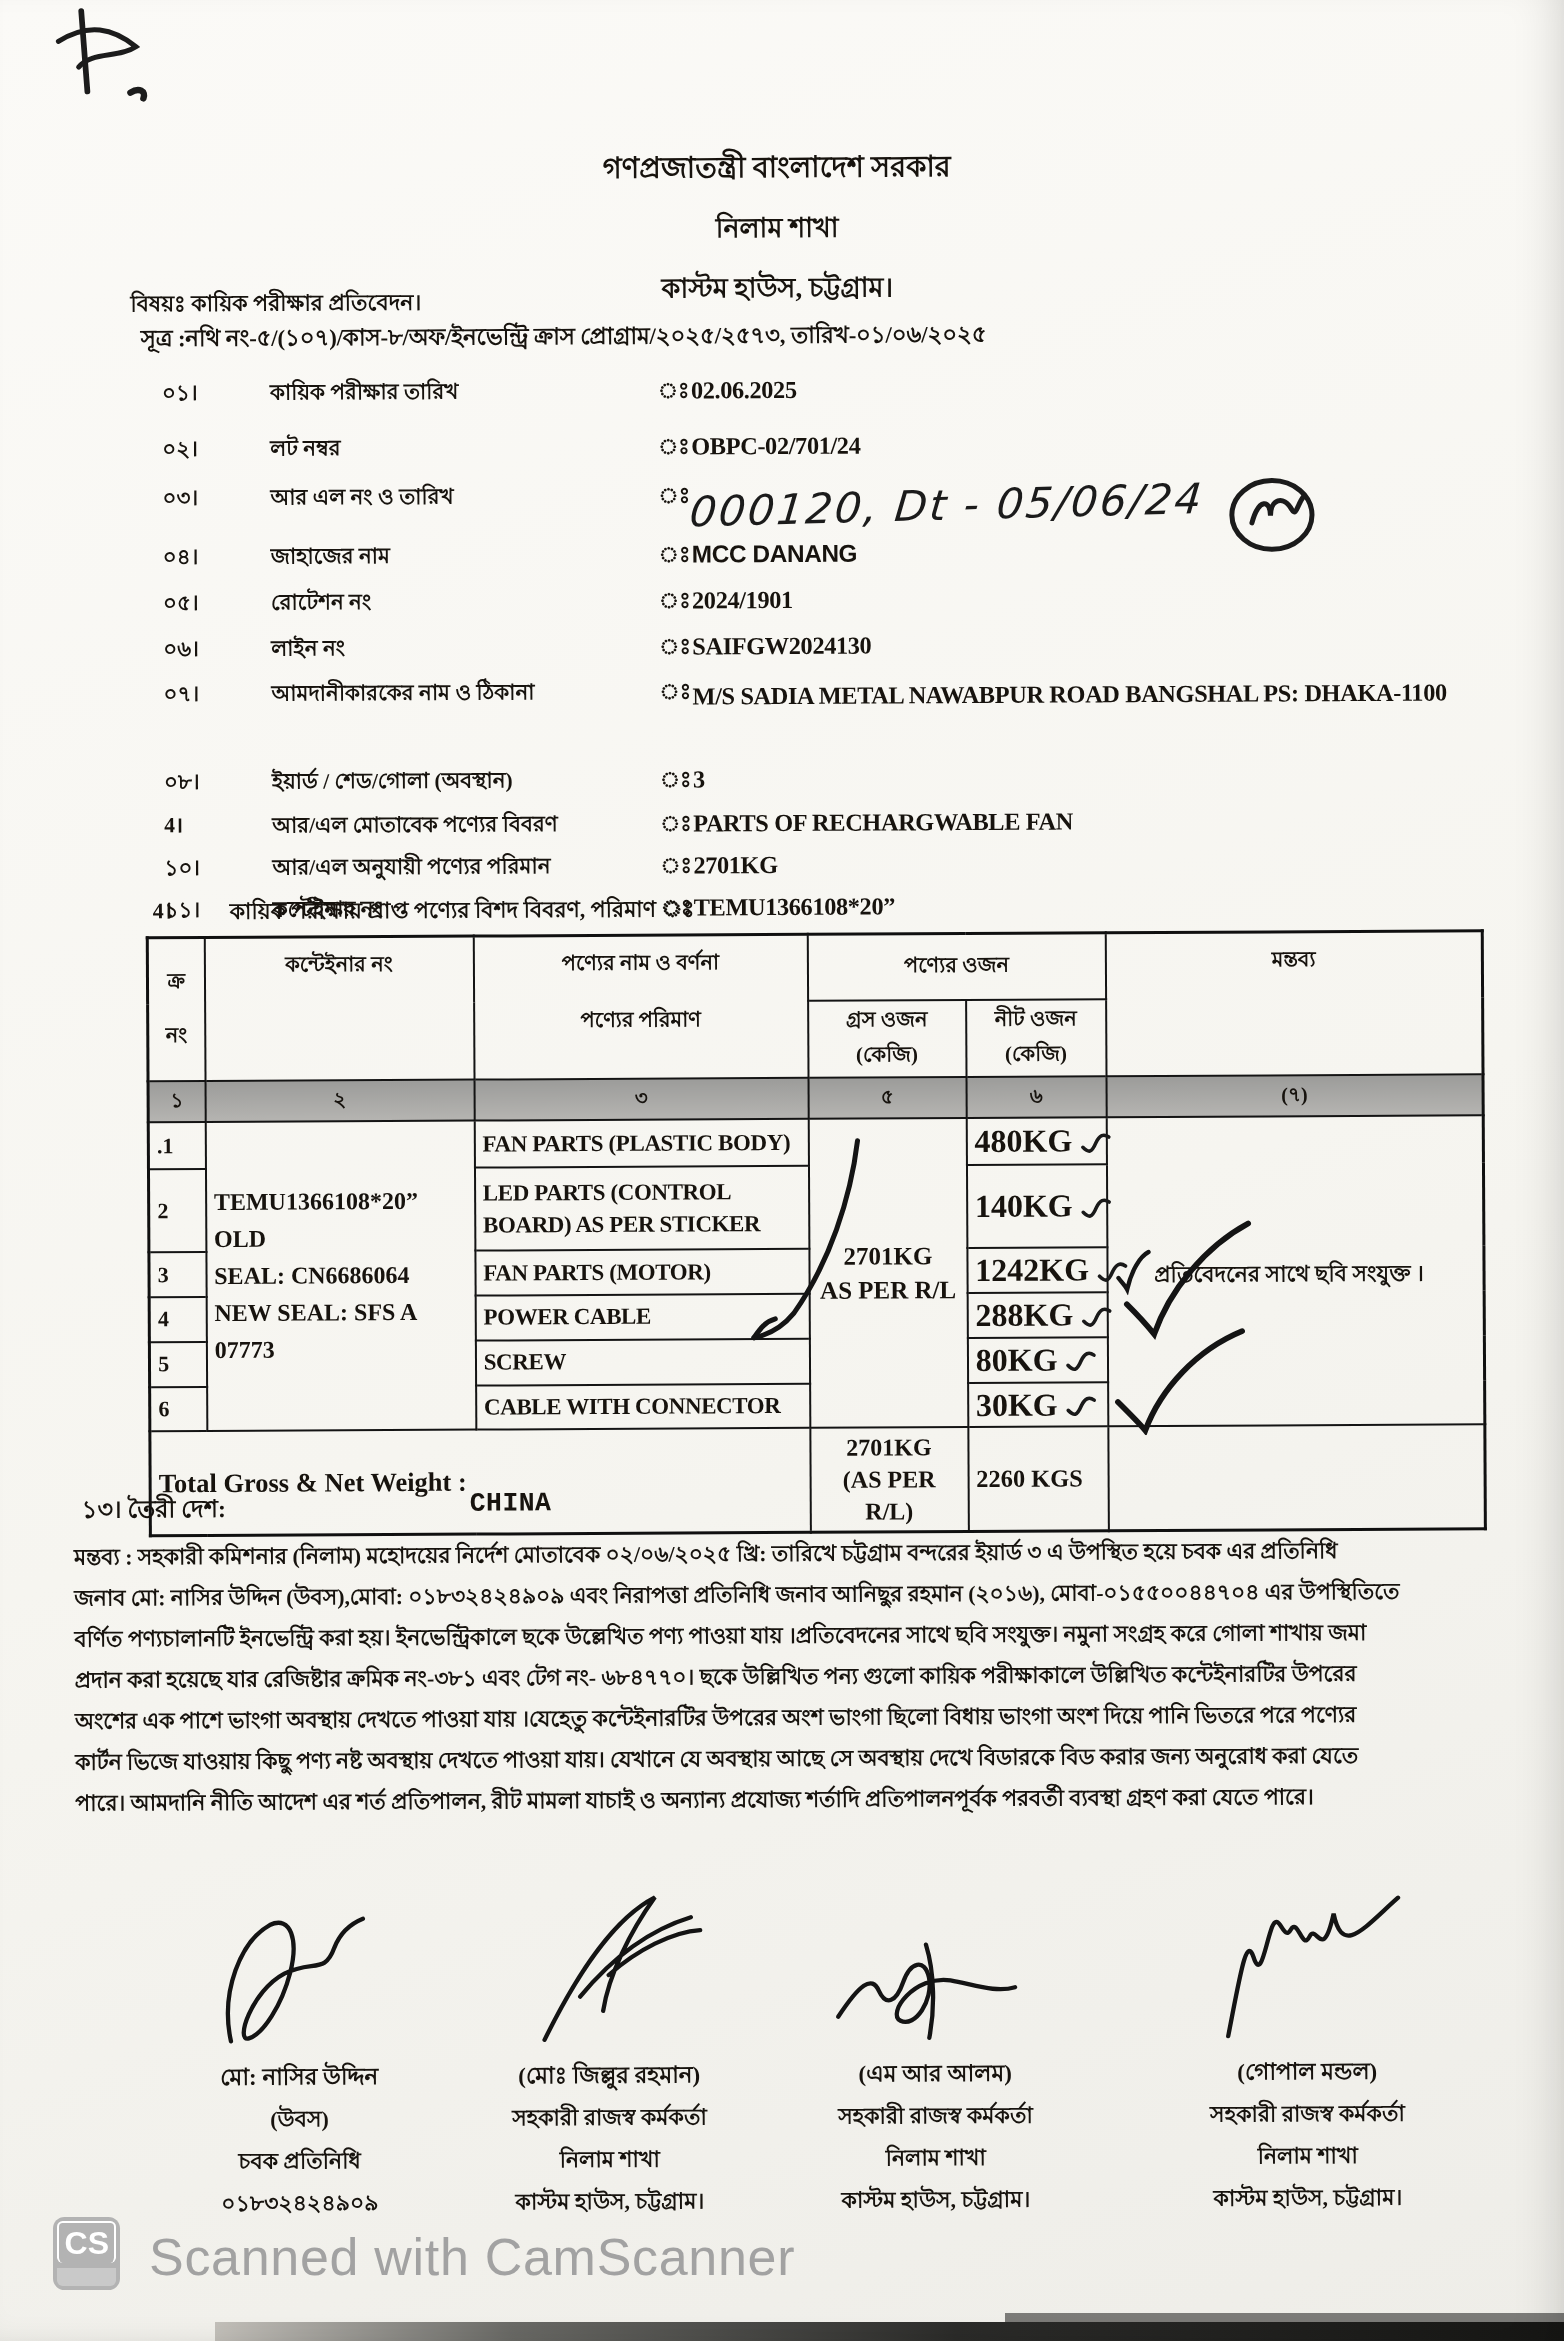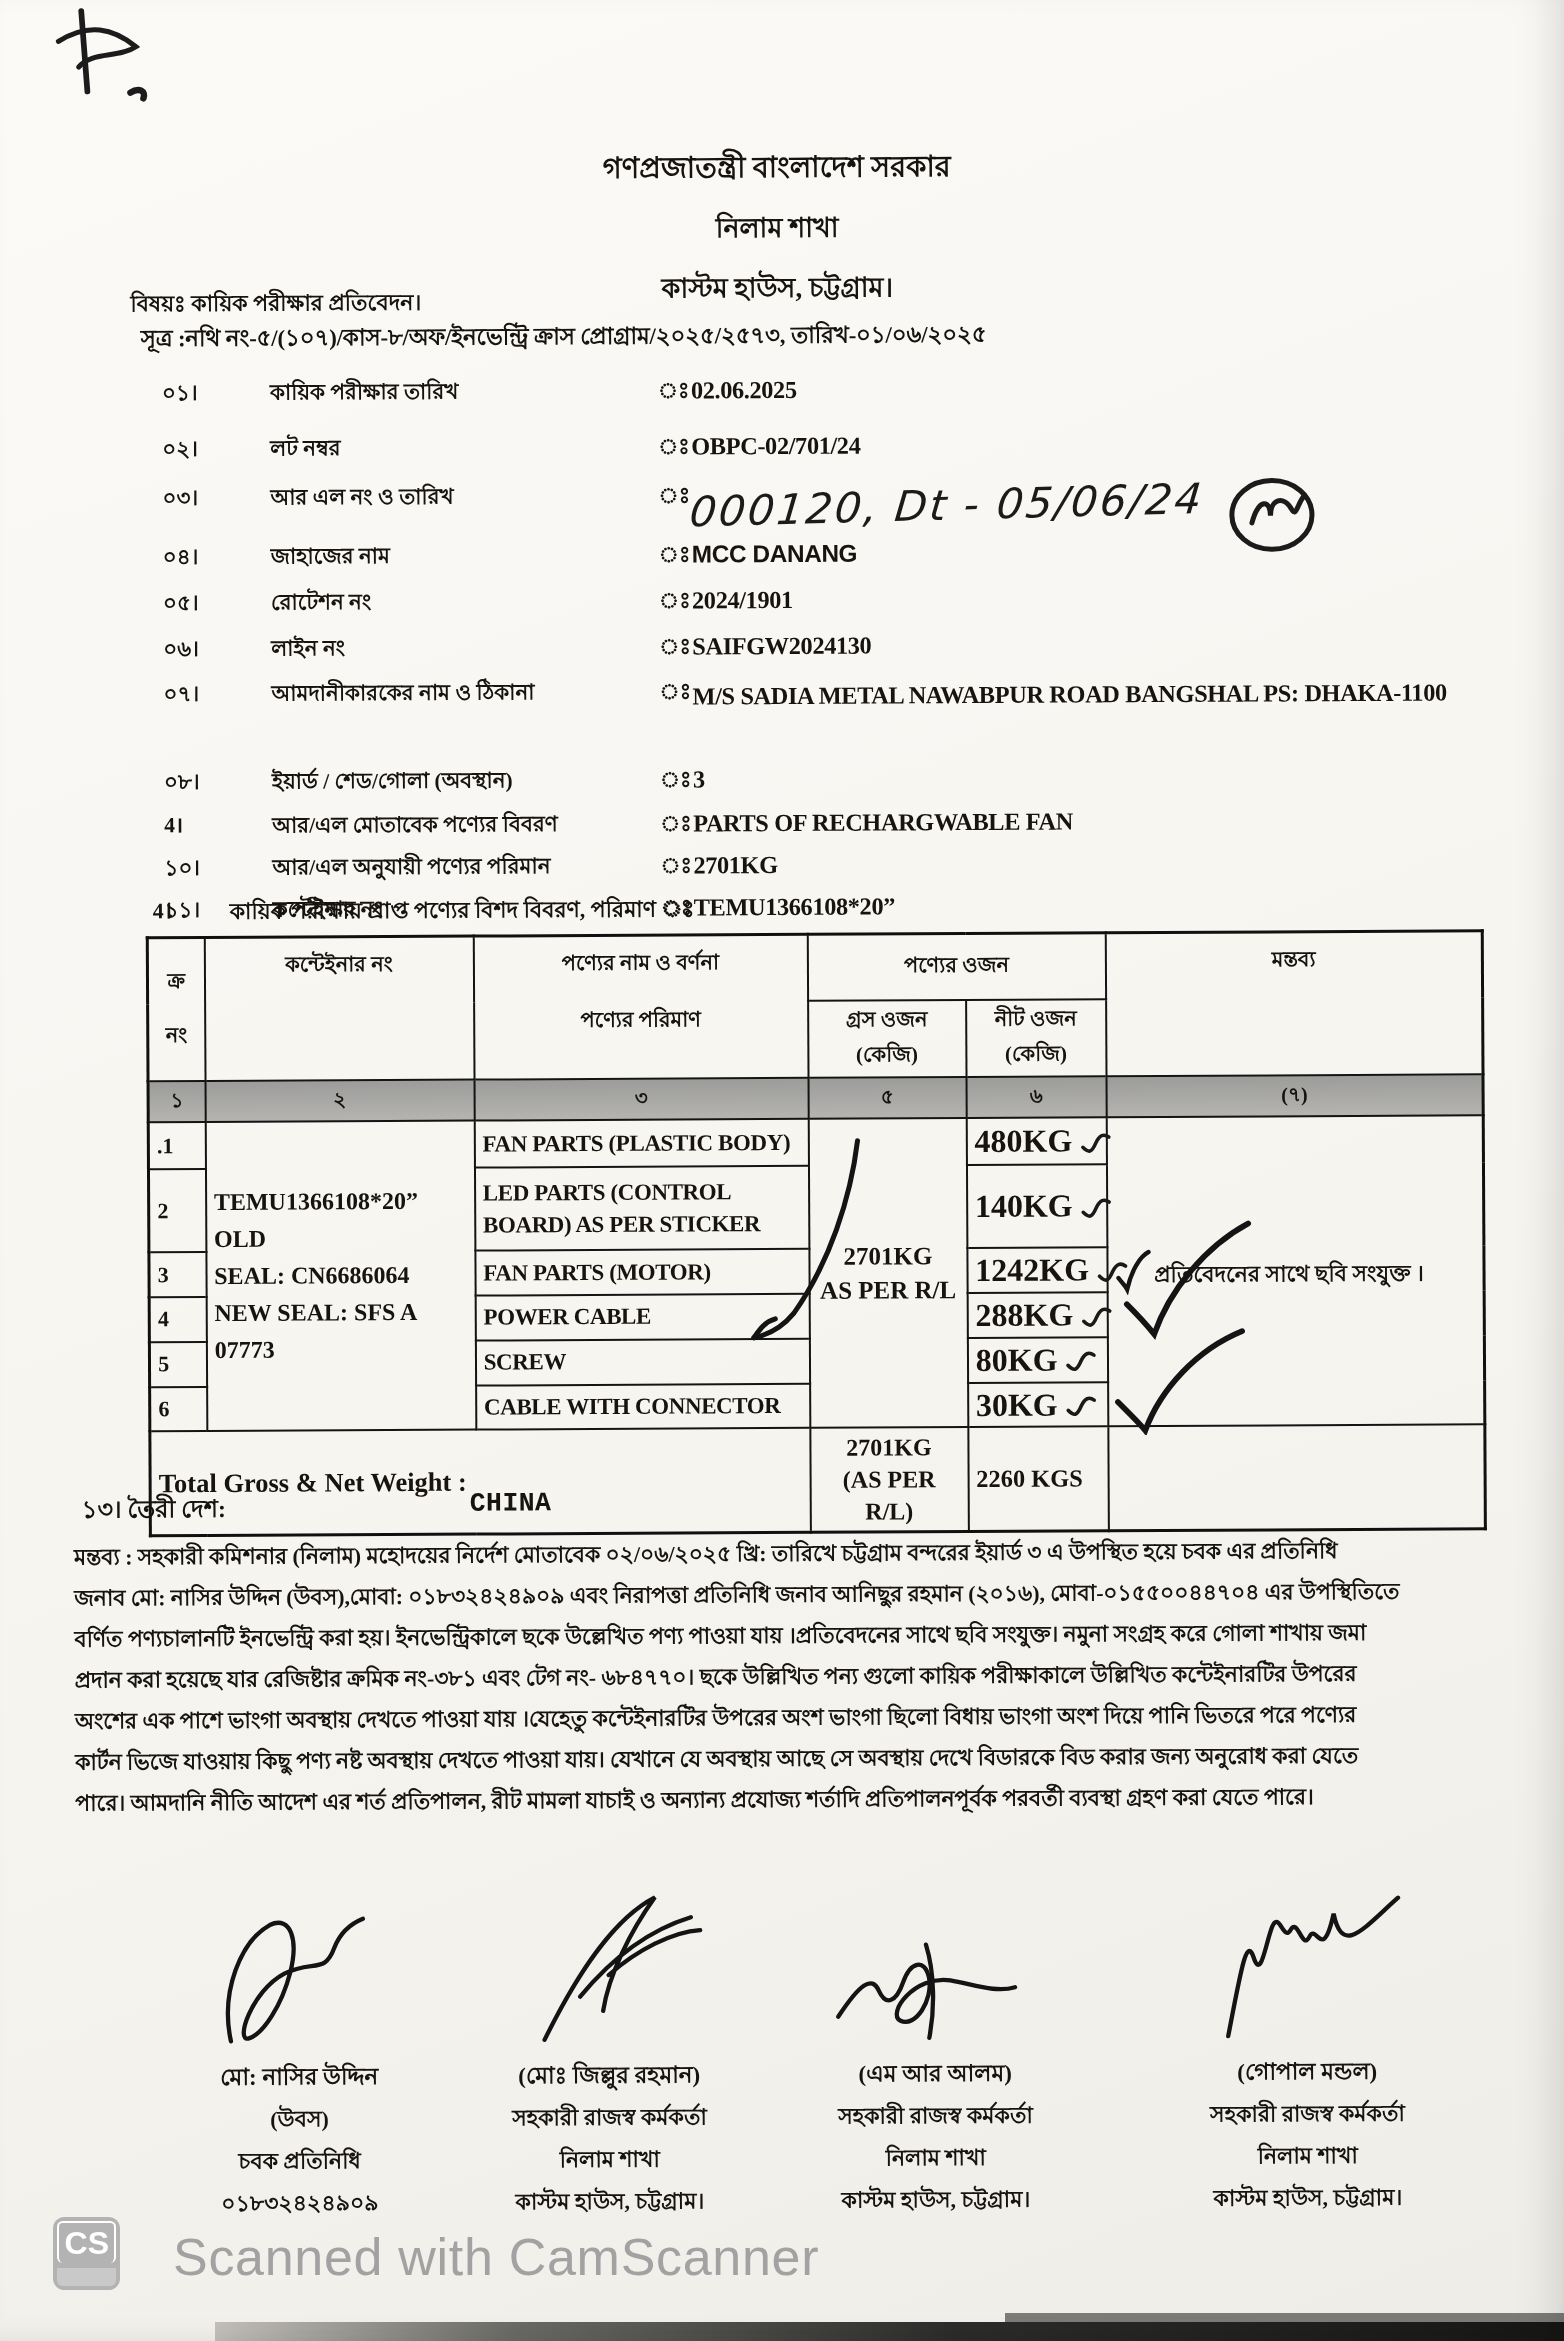--- a/index.html
+++ b/index.html
@@ -59,21 +59,21 @@
   .sig{position:absolute;top:1874px;width:337px;text-align:center;}
   .sig .sigimg{height:179px;display:flex;align-items:flex-end;justify-content:center;}
   .sig .nm{font-size:23px;font-weight:700;line-height:43px;}
   .sig .ln{font-size:22px;font-weight:700;line-height:42px;}
   
   .cs-badge{position:absolute;left:53px;top:2217px;width:67px;height:73px;background:#b3b3b3;border-radius:11.5px;padding:4.3px;}
   .cs-badge .cs-top{width:59px;height:42px;display:flex;align-items:center;justify-content:center;
     color:#fff;font-family:"Liberation Sans",sans-serif;font-weight:700;font-size:32px;border:2.9px solid #fff;border-radius:5.7px;border-bottom:none;}
   .cs-badge .cs-bot{width:59px;height:18.7px;background:#c9c9c9;border-radius:0 0 5.7px 5.7px;margin-top:4.3px;}
   .cs-text{position:absolute;left:149px;top:2227px;font-family:"Liberation Sans","DejaVu Sans",sans-serif;
-    font-size:52px;color:#a2a2a2;letter-spacing:0.7px;margin-left:24px;}
+    font-size:52px;color:#a2a2a2;letter-spacing:0.7px;}
   .photo-edge{position:absolute;left:215px;top:2322px;width:1349px;height:20px;
     background:linear-gradient(90deg,#c3c0ba 0%,#6a6a66 22%,#2c2c2a 55%,#171715 100%);}
   .photo-edge2{position:absolute;left:1005px;top:2313px;width:560px;height:29px;background:#1d1d1b;opacity:.55;}
   .overlay{position:absolute;pointer-events:none;}
 </style>
 </head>
 <body>
 
 <div class="page">
 <div class="doc">

